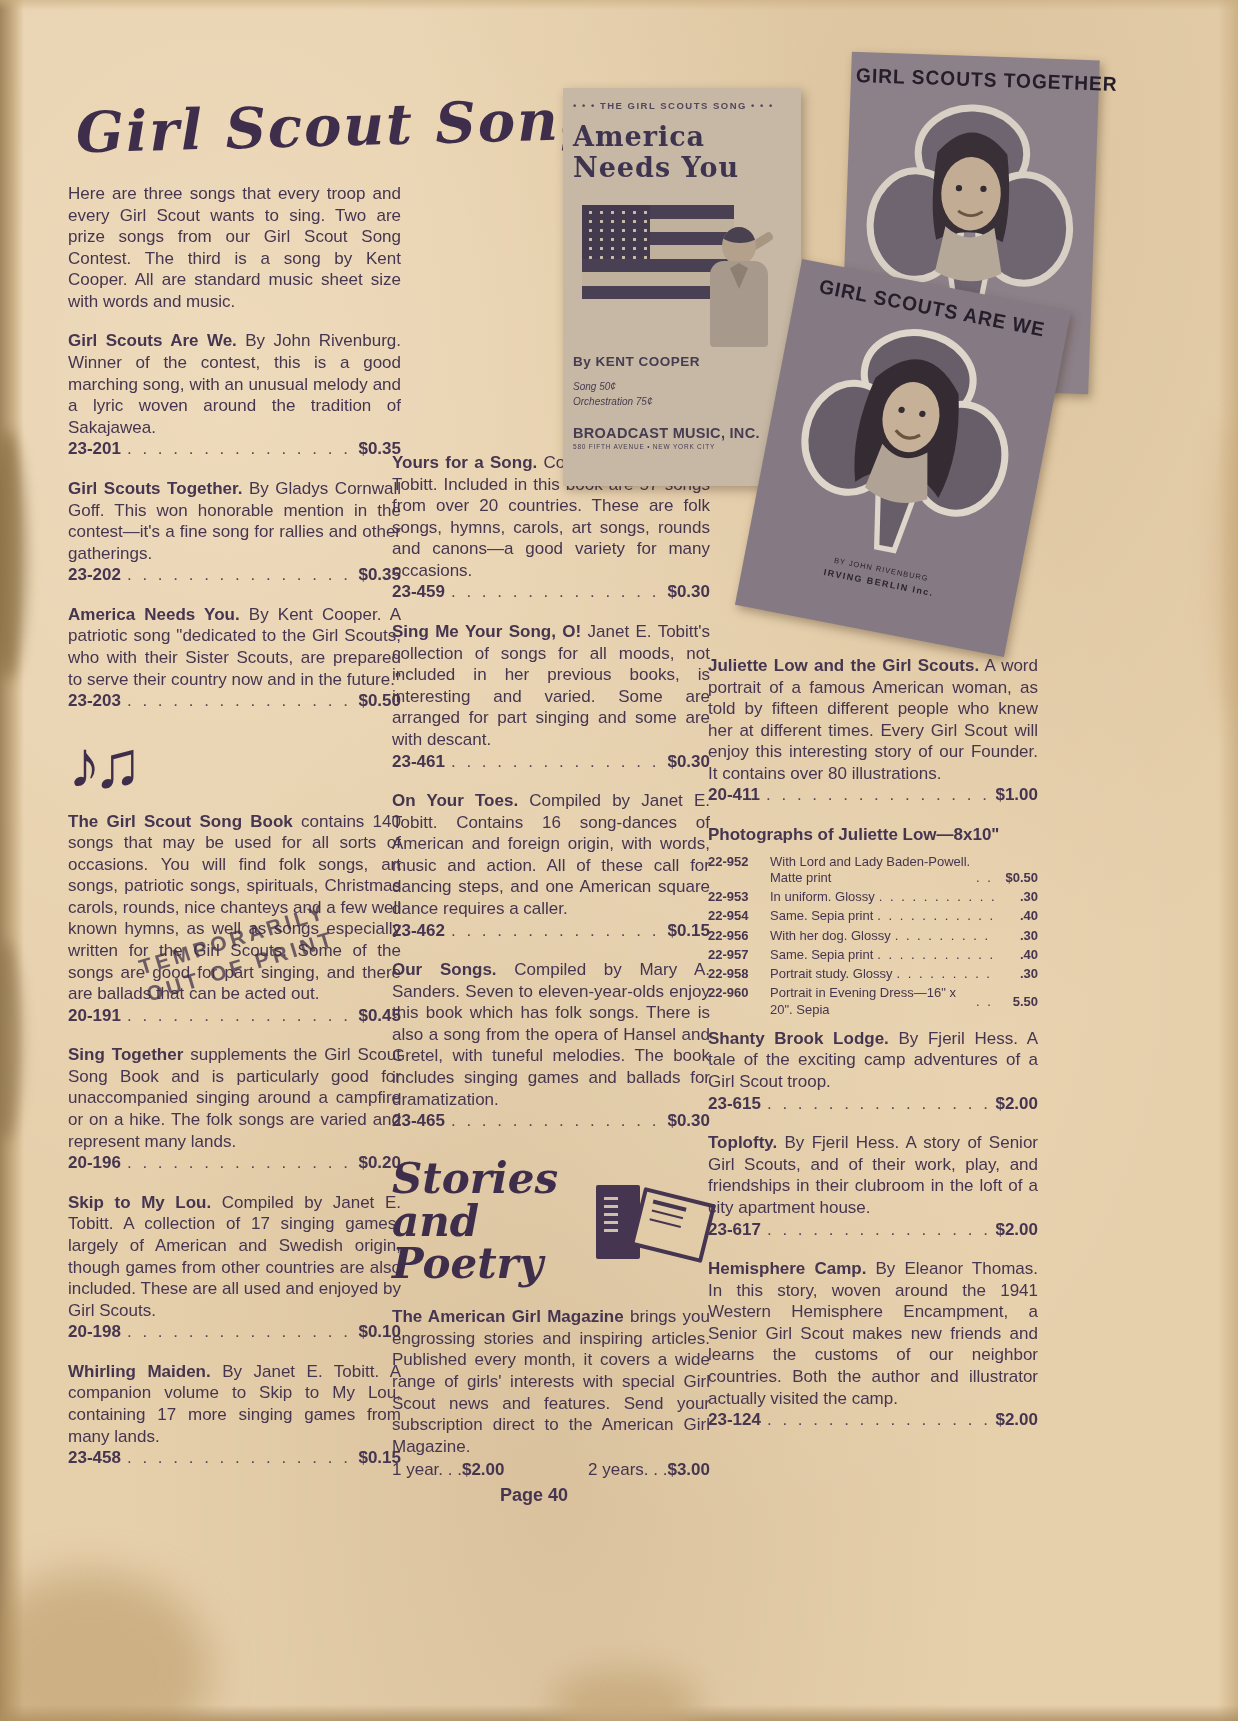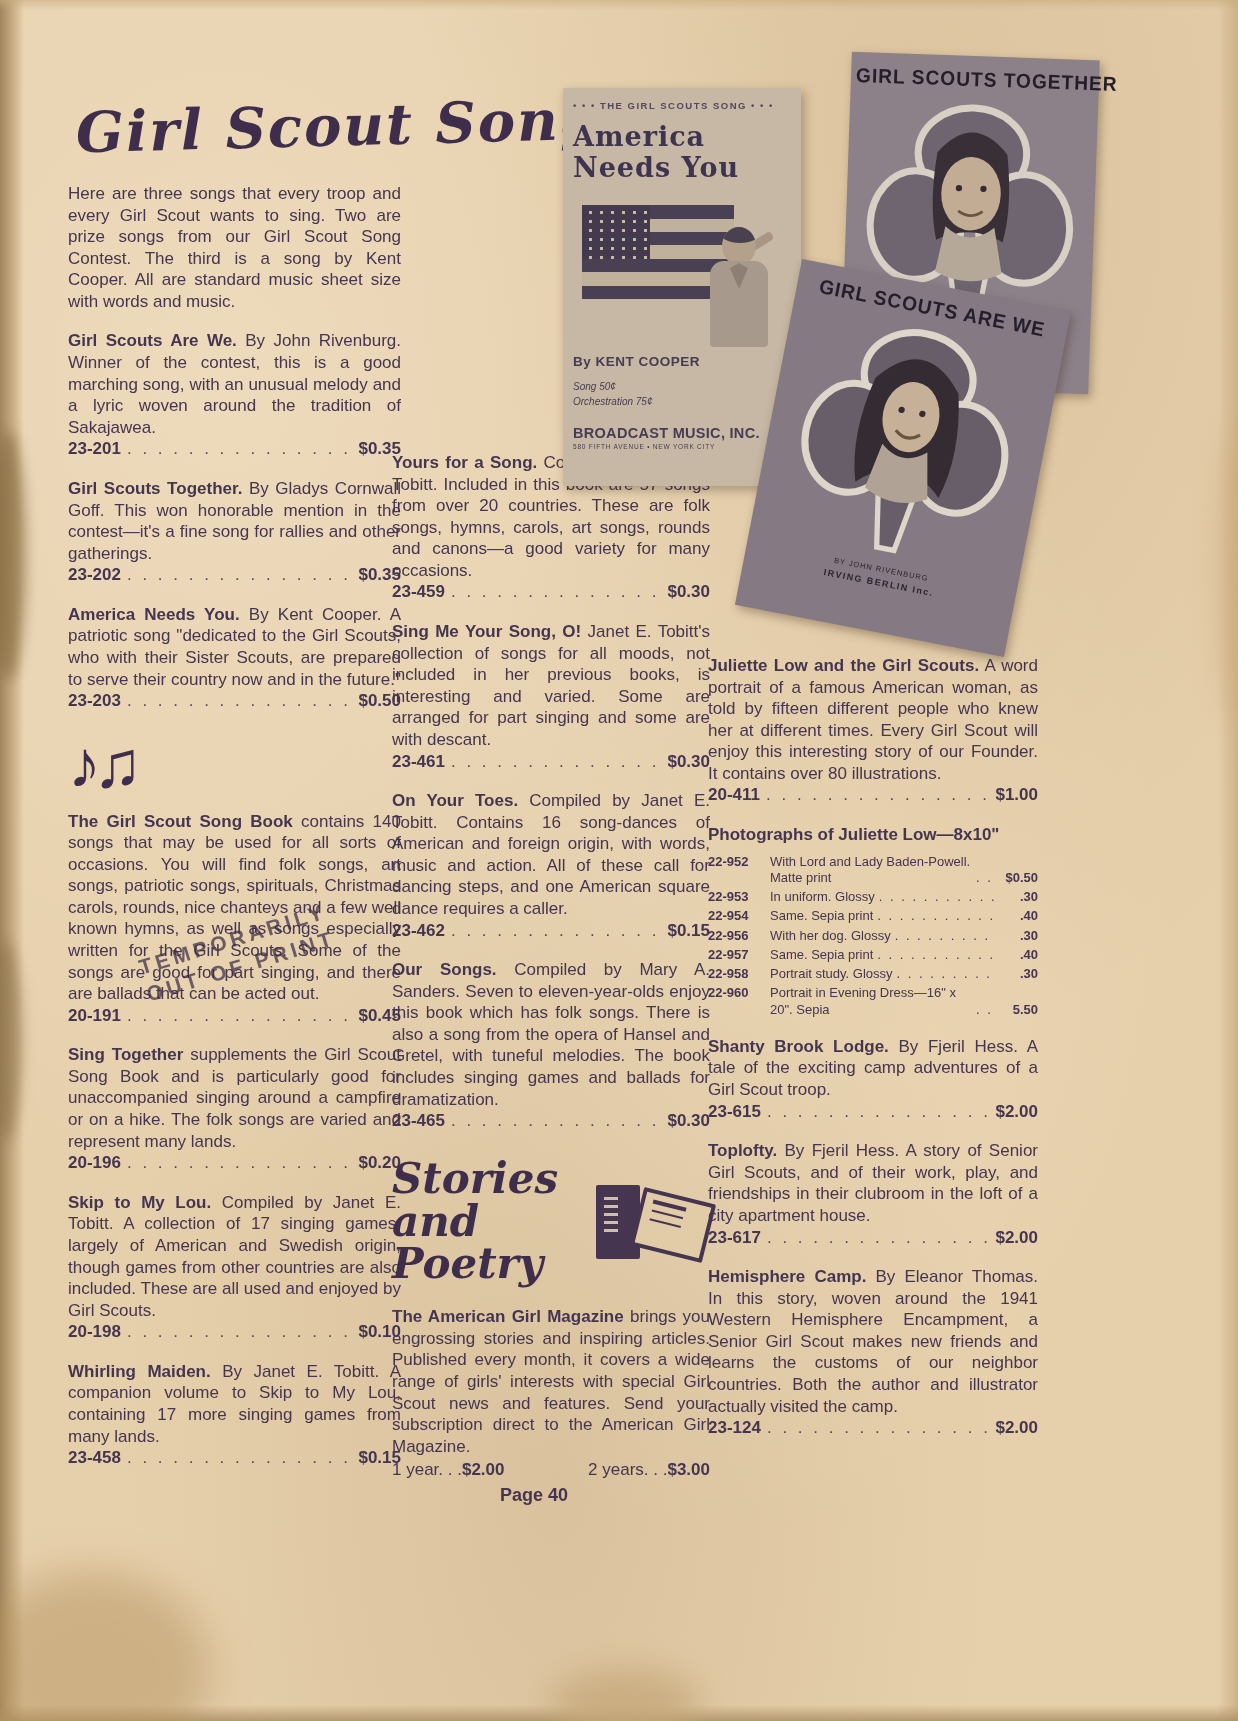--- a/index.html
+++ b/index.html
@@ -316,21 +316,21 @@
         <span class="pr-desc">Same. Sepia print</span>
         <span class="pr-dots"></span>
         <span class="pr-price">.40</span>
       </div>
       <div class="photo-row">
         <span class="pr-code">22-958</span>
         <span class="pr-desc">Portrait study. Glossy</span>
         <span class="pr-dots"></span>
         <span class="pr-price">.30</span>
       </div>
-      <div class="photo-row" style="margin-bottom:18px;">
+      <div class="photo-row" style="margin-bottom:10px;align-items:center;">
         <span class="pr-code">22-960</span>
         <span class="pr-desc">Portrait in Evening Dress—16" x 20". Sepia</span>
         <span class="pr-dots"></span>
         <span class="pr-price">5.50</span>
       </div>
     </div>
 
     <div class="entry">
       <span class="t">Shanty Brook Lodge.</span><span> By Fjeril Hess. A tale of the exciting camp adventures of a Girl Scout troop.</span>
       <span class="priceline">

